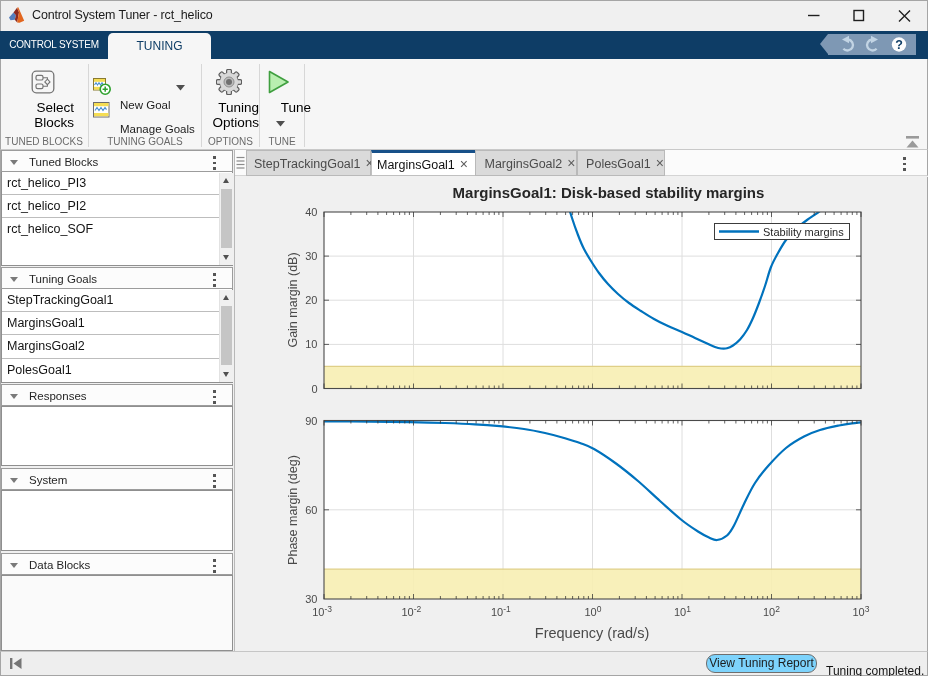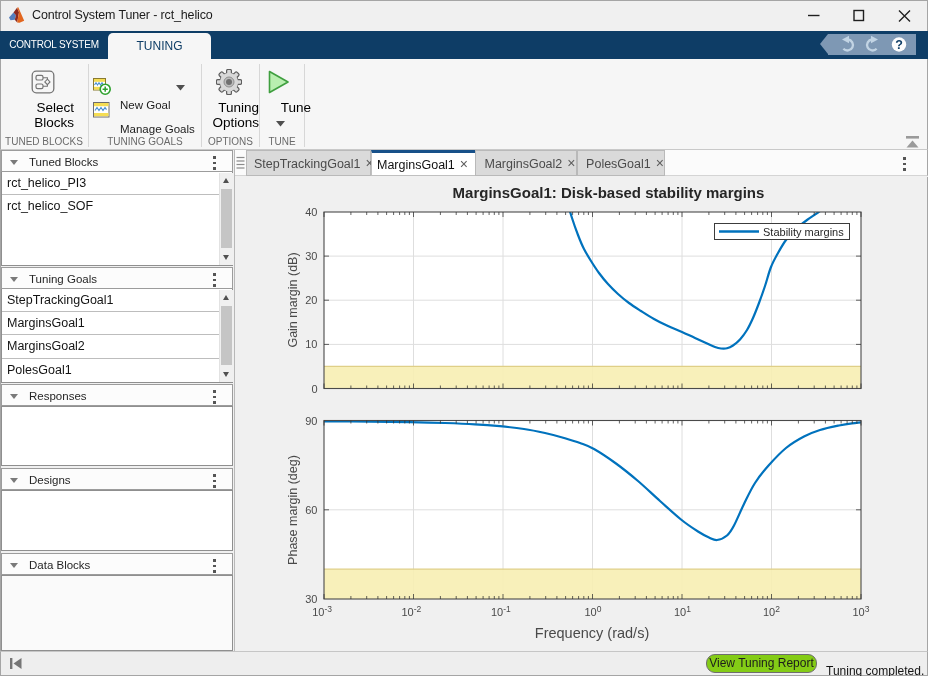--- a/index.html
+++ b/index.html
@@ -45,21 +45,21 @@
 #docsep { left:234px; top:150px; width:1px; height:526px; background:#b8b8b8; }
 #tabbar { left:235px; top:150px; width:693px; height:26px; background:#fbfbfb; border-bottom:1px solid #d4d4d4; border-right:1px solid #a5a5a5; }
 .dtab { position:absolute; top:150px; height:26px; font-size:12.5px; line-height:25px; }
 .dtab.inactive { background:#dadada; border:1px solid #b9b9b9; color:#4b4b4b;text-align:center; }
 .dtab.active { background:#ffffff; border:1px solid #c0c0c0; border-top:3px solid #175089; color:#111; line-height:22px; }
 .dtab .x { font-size:14px; color:#5c5c5c; margin-left:5px; font-weight:400; }
 #docbody { left:235px; top:177px; width:693px; height:474px; background:#f0f0f0; border-right:1px solid #a5a5a5; }
 #plottitle { left:340px; top:184px; width:537px; text-align:center; font-size:15px; font-weight:bold; color:#262626; }
 
 #statusbar { left:234px; top:651px; width:694px; height:25px; background:#eeeeee; border-top:1px solid #c6c6c6; border-right:1px solid #a5a5a5; border-bottom:1px solid #a5a5a5; }
-#vtrbtn { position:absolute; left:706px; top:654px; width:111px; height:19px; border:1px solid #6e6e6e; border-radius:9px; background:#84cc16; font-size:12px; color:#1c1c1c; text-align:center; line-height:17px; white-space:nowrap; }
+#vtrbtn { position:absolute; left:706px; top:654px; width:111px; height:19px; border:1px solid #6e6e6e; border-radius:9px; background:#7dd3fc; font-size:12px; color:#1c1c1c; text-align:center; line-height:17px; white-space:nowrap; }
 #tcmsg { position:absolute; left:826px; top:657px; font-size:12px; color:#141414; white-space:nowrap;margin-top:7px; }
 </style>
 </head>
 <body>
 <div class="abs" id="titlebar"></div>
 <svg class="abs" style="left:9px;top:7px" width="16" height="16" viewBox="0 0 16 16">
   <polygon points="0,10.5 4.5,5.5 7,8.2 5.8,12.8 1.5,13.2" fill="#537dbd"></polygon>
   <polygon points="4.5,5.5 8,0.8 10,5.2 8.2,15.6 5.8,12.8 7,8.2" fill="#8c2a20"></polygon>
   <polygon points="8,0.8 9.3,0.2 15.2,13.8 10.5,15.8 8.2,15.6 10,5.2" fill="#e2661f"></polygon>
 </svg>
@@ -155,20 +155,21 @@
     <span class="tri"></span>
     <span class="t">Tuned Blocks</span>
     <span class="dots3" style="right:16px;top:5px">
       <i></i>
       <i></i>
       <i></i>
     </span>
   </div>
 <div class="plist abs" style="top:172px;height:94px">
     <div class="row">rct_helico_PI3</div>
+    <div class="row">rct_helico_PI2</div>
     <div class="row">rct_helico_SOF</div>
   </div>
 <div class="sbar" style="top:173px;height:92px">
       <div class="sarr sup" style="top:0"></div>
       <div class="sarr sdn" style="bottom:0"></div>
       <div class="sthumb" style="top:16px;height:59px"></div>
   </div>
 <div class="phead abs" style="top:267px">
     <span class="tri"></span>
     <span class="t">Tuning Goals</span>
@@ -194,21 +195,21 @@
     <span class="t">Responses</span>
     <span class="dots3" style="right:16px;top:5px">
       <i></i>
       <i></i>
       <i></i>
     </span>
   </div>
 <div class="pbox abs" style="top:406px;height:60px;background:#fff"></div>
 <div class="phead abs" style="top:468px">
     <span class="tri"></span>
-    <span class="t">Designs</span>
+    <span class="t">System</span>
     <span class="dots3" style="right:16px;top:5px">
       <i></i>
       <i></i>
       <i></i>
     </span>
   </div>
 <div class="pbox abs" style="top:490px;height:61px;background:#fff"></div>
 <div class="phead abs" style="top:553px">
     <span class="tri"></span>
     <span class="t">Data Blocks</span>

